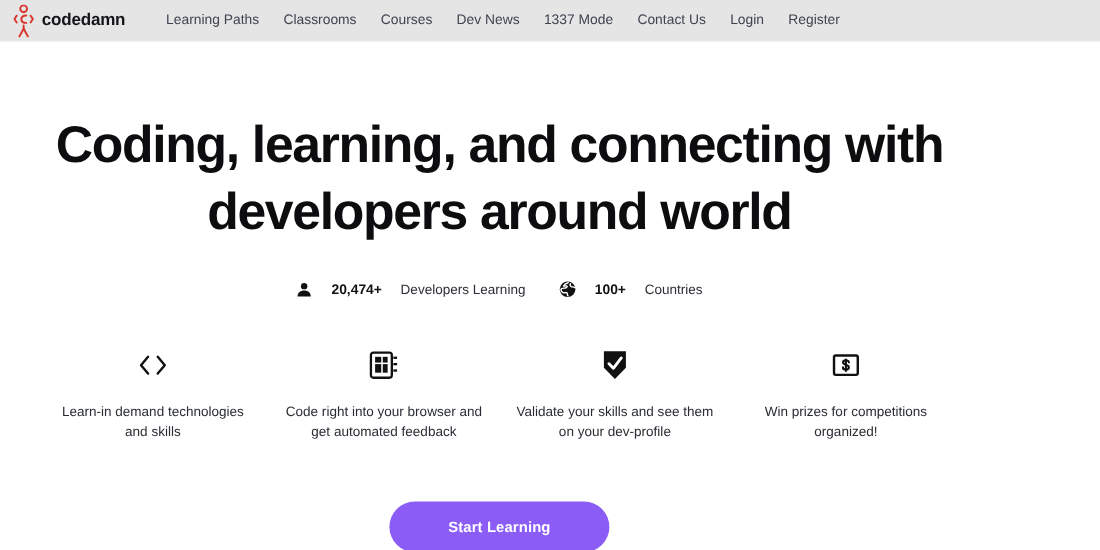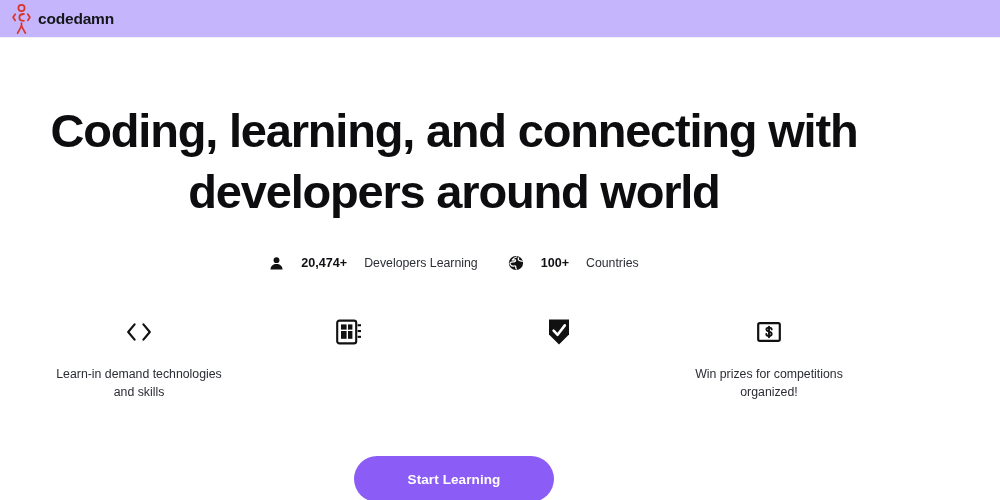--- a/index.html
+++ b/index.html
@@ -19,21 +19,21 @@
   }
 
   
   .site-header {
     height: 38px;
     width: 1000px;
     border-bottom: 1px solid #f2f2f4;
     display: flex;
     align-items: center;
     padding: 0 0 0 12px;
-    background: #c4b5fd;
+    background: #e5e5e5;
   }
 
   .brand {
     display: flex;
     align-items: center;
     gap: 7px;
     margin-right: 26px;
     text-decoration: none;
   }
 
@@ -184,20 +184,30 @@
         <path d="M15.8 10.2 L17.9 13.3 L15.8 16.4" stroke="#d9342b" stroke-width="1.7" stroke-linecap="round" stroke-linejoin="round"></path>
         <path d="M11.9 10 C9.3 10 7.4 11.3 7.4 13.4 C7.4 15.5 9.3 16.8 11.9 16.8" stroke="#d9342b" stroke-width="1.8" stroke-linecap="round" fill="none"></path>
         <path d="M9.5 19.2 L9.5 22.6" stroke="#d9342b" stroke-width="1.7" stroke-linecap="round"></path>
         <path d="M9.5 22.2 L5.6 29.2" stroke="#d9342b" stroke-width="1.7" stroke-linecap="round"></path>
         <path d="M9.5 22.2 L13.4 29.2" stroke="#d9342b" stroke-width="1.7" stroke-linecap="round"></path>
       </svg>
     </span>
     <span class="brand-word">codedamn</span>
   </a>
 
+  <nav class="main-nav">
+    <a class="nav-item" href="#">Learning Paths</a>
+    <a class="nav-item" href="#">Classrooms</a>
+    <a class="nav-item" href="#">Courses</a>
+    <a class="nav-item" href="#">Dev News</a>
+    <a class="nav-item" href="#">1337 Mode</a>
+    <a class="nav-item" href="#">Contact Us</a>
+    <a class="nav-item" href="#">Login</a>
+    <a class="nav-item" href="#">Register</a>
+  </nav>
 </header>
 
 <main class="hero">
 
   <h1 class="hero-title">Coding, learning, and connecting with developers around world</h1>
 
   <div class="stats-row">
 
     <div class="stat">
       <span>
@@ -244,29 +254,31 @@
           <rect x="2.2" y="2.6" width="19" height="22.8" rx="2.2" fill="none" stroke="#111111" stroke-width="2.1"></rect>
           <rect x="6.0" y="6.4" width="5.6" height="5.2" fill="#111111"></rect>
           <rect x="13.0" y="6.4" width="4.4" height="5.2" fill="#111111"></rect>
           <rect x="6.0" y="13.0" width="5.6" height="7.8" fill="#111111"></rect>
           <rect x="13.0" y="13.0" width="4.4" height="7.8" fill="#111111"></rect>
           <rect x="22.6" y="6.2" width="3.4" height="2.1" fill="#111111"></rect>
           <rect x="22.6" y="12.0" width="3.4" height="2.1" fill="#111111"></rect>
           <rect x="22.6" y="17.8" width="3.4" height="2.1" fill="#111111"></rect>
         </svg>
       </div>
+      <p class="feature-text">Code right into your browser and get automated feedback</p>
     </div>
 
     <div class="feature">
       <div class="feature-icon">
         <svg width="28" height="30" viewBox="0 0 28 30" xmlns="http://www.w3.org/2000/svg" aria-hidden="true">
           <path d="M4 2.4 H24 V17.4 L14 27.6 L4 17.4 Z" fill="#111111"></path>
           <path d="M8.6 13.6 L12.6 17.8 L19.8 8.4" fill="none" stroke="#ffffff" stroke-width="2.6" stroke-linecap="round" stroke-linejoin="round"></path>
         </svg>
       </div>
+      <p class="feature-text">Validate your skills and see them on your dev-profile</p>
     </div>
 
     <div class="feature">
       <div class="feature-icon">
         <svg width="28" height="24" viewBox="0 0 28 24" xmlns="http://www.w3.org/2000/svg" aria-hidden="true">
           <rect x="3.2" y="3.2" width="21.6" height="17.6" rx="1.6" fill="none" stroke="#111111" stroke-width="2.2"></rect>
           <path d="M14 6.8 V17.2" stroke="#111111" stroke-width="1.9" stroke-linecap="round"></path>
           <path d="M16.7 9.4 C16.7 8.2 15.5 7.6 14 7.6 C12.5 7.6 11.4 8.3 11.4 9.5
                    C11.4 12.0 16.7 11.1 16.7 13.8 C16.7 15.1 15.4 16.0 14 16.0
                    C12.4 16.0 11.3 15.2 11.3 14.0" fill="none" stroke="#111111" stroke-width="1.9" stroke-linecap="round" stroke-linejoin="round"></path>

